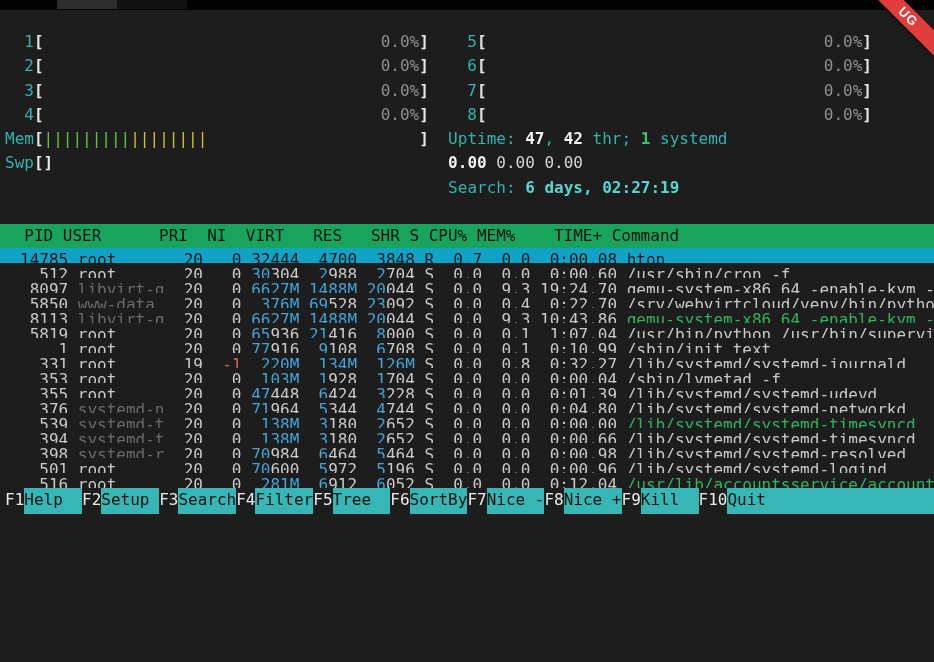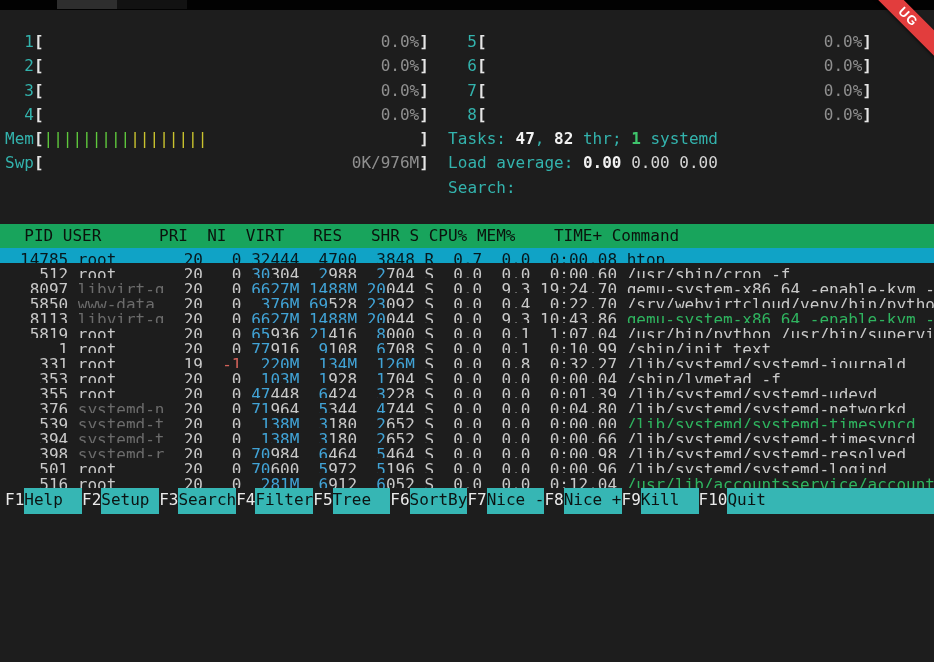--- a/index.html
+++ b/index.html
@@ -55,30 +55,30 @@
   </div>
   <div class="ribbon">UG</div>
   <div class="term">
     <div class="meters">
       <div class="mcol-left" id="mcol-left">
           <div class="line"><span class="mcap">1</span><span class="bracket">[</span><span class="minner"><span class="mval">0.0%</span></span><span class="bracket">]</span></div>
           <div class="line"><span class="mcap">2</span><span class="bracket">[</span><span class="minner"><span class="mval">0.0%</span></span><span class="bracket">]</span></div>
           <div class="line"><span class="mcap">3</span><span class="bracket">[</span><span class="minner"><span class="mval">0.0%</span></span><span class="bracket">]</span></div>
           <div class="line"><span class="mcap">4</span><span class="bracket">[</span><span class="minner"><span class="mval">0.0%</span></span><span class="bracket">]</span></div>
           <div class="line"><span class="mcap">Mem</span><span class="bracket">[</span><span class="minner"><span class="b-green">|||||||||</span><span class="b-yellow">||||||||</span></span><span class="bracket">]</span></div>
-          <div class="line"><span class="mcap">Swp</span><span class="bracket">[</span><span class="minner"><span class="mval">0K/976M</span></span><span class="bracket">]</span></div>
+          <div class="line"><span class="mcap">Swp</span><span class="bracket">[</span><span class="bracket">]</span></div>
         </div>
       <div class="mcol-right" id="mcol-right">
           <div class="line"><span class="mcap">5</span><span class="bracket">[</span><span class="minner"><span class="mval">0.0%</span></span><span class="bracket">]</span></div>
           <div class="line"><span class="mcap">6</span><span class="bracket">[</span><span class="minner"><span class="mval">0.0%</span></span><span class="bracket">]</span></div>
           <div class="line"><span class="mcap">7</span><span class="bracket">[</span><span class="minner"><span class="mval">0.0%</span></span><span class="bracket">]</span></div>
           <div class="line"><span class="mcap">8</span><span class="bracket">[</span><span class="minner"><span class="mval">0.0%</span></span><span class="bracket">]</span></div>
-          <div class="line"><span class="c-cyan">Tasks: </span><span class="c-whiteb">47</span><span class="c-cyan">, </span><span class="c-whiteb">82</span><span class="c-cyan"> thr; </span><span class="c-greenb">1</span><span class="c-cyan"> systemd</span></div>
-          <div class="line"><span class="c-cyan">Load average: </span><span class="c-whiteb">0.00 </span><span class="c-white">0.00 </span><span class="c-white">0.00</span></div>
-          <div class="line"><span class="c-cyan">Search: </span></div>
+          <div class="line"><span class="c-cyan">Uptime: </span><span class="c-whiteb">47</span><span class="c-cyan">, </span><span class="c-whiteb">42</span><span class="c-cyan"> thr; </span><span class="c-greenb">1</span><span class="c-cyan"> systemd</span></div>
+          <div class="line"><span class="c-whiteb">0.00 </span><span class="c-white">0.00 </span><span class="c-white">0.00</span></div>
+          <div class="line"><span class="c-cyan">Search: </span><span class="c-cyanb">6 days, 02:27:19</span></div>
         </div>
     </div>
     <div class="blank"></div>
     <div class="thead" id="thead"><span class="col" style="width: 5ch; text-align: right;">PID</span><span class="col" style="width: 9ch; text-align: left;">USER</span><span class="col" style="width: 3ch; text-align: right;">PRI</span><span class="col" style="width: 3ch; text-align: right;">NI</span><span class="col" style="width: 5ch; text-align: right;">VIRT</span><span class="col" style="width: 5ch; text-align: right;">RES</span><span class="col" style="width: 5ch; text-align: right;">SHR</span><span class="col" style="width: 1ch; text-align: left;">S</span><span class="col" style="width: 4ch; text-align: right;">CPU%</span><span class="col" style="width: 4ch; text-align: right;">MEM%</span><span class="col" style="width: 8ch; text-align: right;">TIME+</span><span class="col cmd" style="text-align: left;">Command</span></div>
     <div id="rows">
         <div class="row sel"><span class="col" style="width: 5ch; text-align: right;"><span class="sg-">14785</span></span><span class="col" style="width: 9ch; text-align: left;"><span class="sg-">root</span></span><span class="col" style="width: 3ch; text-align: right;"><span class="sg-">20</span></span><span class="col" style="width: 3ch; text-align: right;"><span class="sg-">0</span></span><span class="col" style="width: 5ch; text-align: right;"><span class="sg-m">32</span><span class="sg-">444</span></span><span class="col" style="width: 5ch; text-align: right;"><span class="sg-m">4</span><span class="sg-">700</span></span><span class="col" style="width: 5ch; text-align: right;"><span class="sg-m">3</span><span class="sg-">848</span></span><span class="col" style="width: 1ch; text-align: left;"><span class="sg-green">R</span></span><span class="col" style="width: 4ch; text-align: right;"><span class="sg-">0.7</span></span><span class="col" style="width: 4ch; text-align: right;"><span class="sg-">0.0</span></span><span class="col" style="width: 8ch; text-align: right;"><span class="sg-">0:00.08</span></span><span class="col cmd" style="text-align: left;"><span class="sg-">htop</span></span></div>
         <div class="row"><span class="col" style="width: 5ch; text-align: right;"><span class="sg-">512</span></span><span class="col" style="width: 9ch; text-align: left;"><span class="sg-">root</span></span><span class="col" style="width: 3ch; text-align: right;"><span class="sg-">20</span></span><span class="col" style="width: 3ch; text-align: right;"><span class="sg-">0</span></span><span class="col" style="width: 5ch; text-align: right;"><span class="sg-m">30</span><span class="sg-">304</span></span><span class="col" style="width: 5ch; text-align: right;"><span class="sg-m">2</span><span class="sg-">988</span></span><span class="col" style="width: 5ch; text-align: right;"><span class="sg-m">2</span><span class="sg-">704</span></span><span class="col" style="width: 1ch; text-align: left;"><span class="sg-">S</span></span><span class="col" style="width: 4ch; text-align: right;"><span class="sg-">0.0</span></span><span class="col" style="width: 4ch; text-align: right;"><span class="sg-">0.0</span></span><span class="col" style="width: 8ch; text-align: right;"><span class="sg-">0:00.60</span></span><span class="col cmd" style="text-align: left;"><span class="sg-">/usr/sbin/cron -f</span></span></div>
         <div class="row"><span class="col" style="width: 5ch; text-align: right;"><span class="sg-">8097</span></span><span class="col" style="width: 9ch; text-align: left;"><span class="sg-dim">libvirt-q</span></span><span class="col" style="width: 3ch; text-align: right;"><span class="sg-">20</span></span><span class="col" style="width: 3ch; text-align: right;"><span class="sg-">0</span></span><span class="col" style="width: 5ch; text-align: right;"><span class="sg-m">6627M</span></span><span class="col" style="width: 5ch; text-align: right;"><span class="sg-m">1488M</span></span><span class="col" style="width: 5ch; text-align: right;"><span class="sg-m">20</span><span class="sg-">044</span></span><span class="col" style="width: 1ch; text-align: left;"><span class="sg-">S</span></span><span class="col" style="width: 4ch; text-align: right;"><span class="sg-">0.0</span></span><span class="col" style="width: 4ch; text-align: right;"><span class="sg-">9.3</span></span><span class="col" style="width: 8ch; text-align: right;"><span class="sg-">19:24.70</span></span><span class="col cmd" style="text-align: left;"><span class="sg-">qemu-system-x86_64 -enable-kvm -na</span></span></div>
         <div class="row"><span class="col" style="width: 5ch; text-align: right;"><span class="sg-">5850</span></span><span class="col" style="width: 9ch; text-align: left;"><span class="sg-dim">www-data</span></span><span class="col" style="width: 3ch; text-align: right;"><span class="sg-">20</span></span><span class="col" style="width: 3ch; text-align: right;"><span class="sg-">0</span></span><span class="col" style="width: 5ch; text-align: right;"><span class="sg-m">376M</span></span><span class="col" style="width: 5ch; text-align: right;"><span class="sg-m">69</span><span class="sg-">528</span></span><span class="col" style="width: 5ch; text-align: right;"><span class="sg-m">23</span><span class="sg-">092</span></span><span class="col" style="width: 1ch; text-align: left;"><span class="sg-">S</span></span><span class="col" style="width: 4ch; text-align: right;"><span class="sg-">0.0</span></span><span class="col" style="width: 4ch; text-align: right;"><span class="sg-">0.4</span></span><span class="col" style="width: 8ch; text-align: right;"><span class="sg-">0:22.70</span></span><span class="col cmd" style="text-align: left;"><span class="sg-">/srv/webvirtcloud/venv/bin/python3</span></span></div>
         <div class="row"><span class="col" style="width: 5ch; text-align: right;"><span class="sg-">8113</span></span><span class="col" style="width: 9ch; text-align: left;"><span class="sg-dim">libvirt-q</span></span><span class="col" style="width: 3ch; text-align: right;"><span class="sg-">20</span></span><span class="col" style="width: 3ch; text-align: right;"><span class="sg-">0</span></span><span class="col" style="width: 5ch; text-align: right;"><span class="sg-m">6627M</span></span><span class="col" style="width: 5ch; text-align: right;"><span class="sg-m">1488M</span></span><span class="col" style="width: 5ch; text-align: right;"><span class="sg-m">20</span><span class="sg-">044</span></span><span class="col" style="width: 1ch; text-align: left;"><span class="sg-">S</span></span><span class="col" style="width: 4ch; text-align: right;"><span class="sg-">0.0</span></span><span class="col" style="width: 4ch; text-align: right;"><span class="sg-">9.3</span></span><span class="col" style="width: 8ch; text-align: right;"><span class="sg-">10:43.86</span></span><span class="col cmd" style="text-align: left;"><span class="sg-green">qemu-system-x86_64 -enable-kvm -na</span></span></div>

